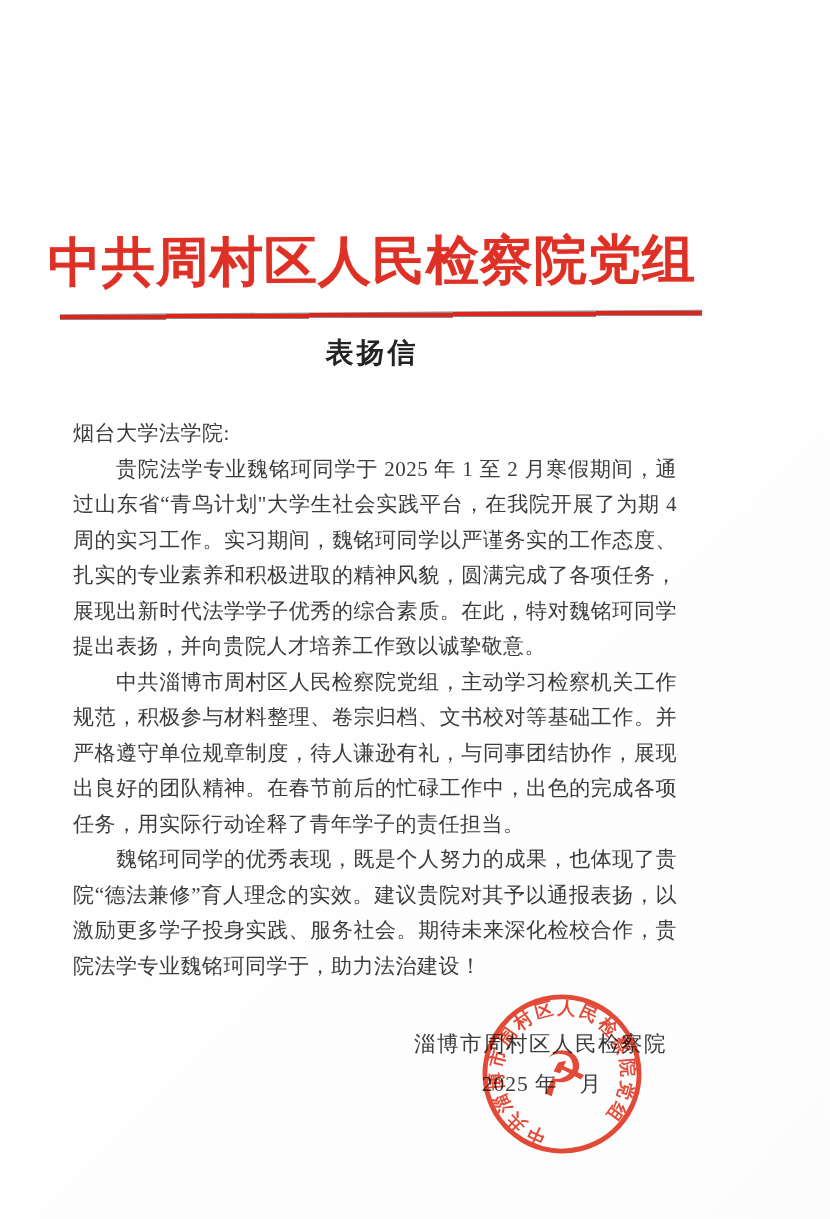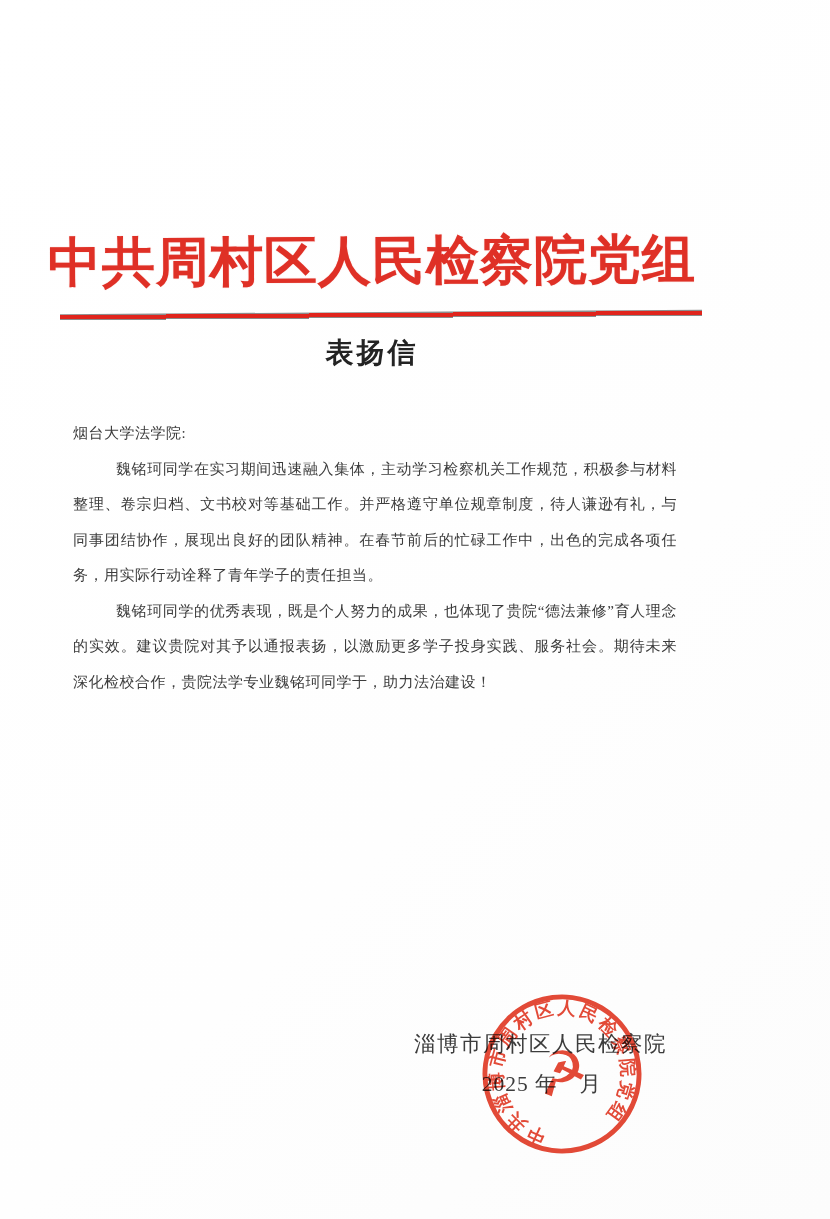--- a/index.html
+++ b/index.html
@@ -35,21 +35,21 @@
   }
   .doc-title{
     position:absolute;left:42px;top:334px;width:660px;
     text-align:center;
     font-size:28px;font-weight:bold;
     color:#232323;
     letter-spacing:3px;
   }
   .body-text{
     position:absolute;left:73px;top:416px;width:604px;
-    font-size:15px;line-height:35.5px;
+    font-size:21px;line-height:35.5px;
     letter-spacing:0.5px;
     text-align:justify;
     color:#3c3c3c;
     font-weight:500;
   }
   .body-text p{margin:0;padding:0;}
   .body-text p.para{text-indent:43px;}
   .signer{
     position:absolute;left:73px;top:1029px;width:594px;
     text-align:right;
@@ -93,21 +93,22 @@
 <div class="page">
 
   <div class="letterhead">中共周村区人民检察院党组</div>
 
   <div class="redline"></div>
 
   <div class="doc-title">表扬信</div>
 
   <div class="body-text">
     <p class="salutation">烟台大学法学院:</p>
-    <p class="para">魏铭珂同学在实习期间迅速融入集体，主动学习检察机关工作规范，积极参与材料整理、卷宗归档、文书校对等基础工作。并严格遵守单位规章制度，待人谦逊有礼，与同事团结协作，展现出良好的团队精神。在春节前后的忙碌工作中，出色的完成各项任务，用实际行动诠释了青年学子的责任担当。</p>
+    <p class="para">贵院法学专业魏铭珂同学于 2025 年 1 至 2 月寒假期间，通过山东省“青鸟计划"大学生社会实践平台，在我院开展了为期 4 周的实习工作。实习期间，魏铭珂同学以严谨务实的工作态度、扎实的专业素养和积极进取的精神风貌，圆满完成了各项任务，展现出新时代法学学子优秀的综合素质。在此，特对魏铭珂同学提出表扬，并向贵院人才培养工作致以诚挚敬意。</p>
+    <p class="para">中共淄博市周村区人民检察院党组，主动学习检察机关工作规范，积极参与材料整理、卷宗归档、文书校对等基础工作。并严格遵守单位规章制度，待人谦逊有礼，与同事团结协作，展现出良好的团队精神。在春节前后的忙碌工作中，出色的完成各项任务，用实际行动诠释了青年学子的责任担当。</p>
     <p class="para">魏铭珂同学的优秀表现，既是个人努力的成果，也体现了贵院“德法兼修”育人理念的实效。建议贵院对其予以通报表扬，以激励更多学子投身实践、服务社会。期待未来深化检校合作，贵院法学专业魏铭珂同学于，助力法治建设！</p>
   </div>
 
   <div class="signer">淄博市周村区人民检察院</div>
 
   <div class="date-line">
     <span>2025 年</span><span class="date-gap"></span><span>月</span>
   </div>
 
   <div class="seal">

